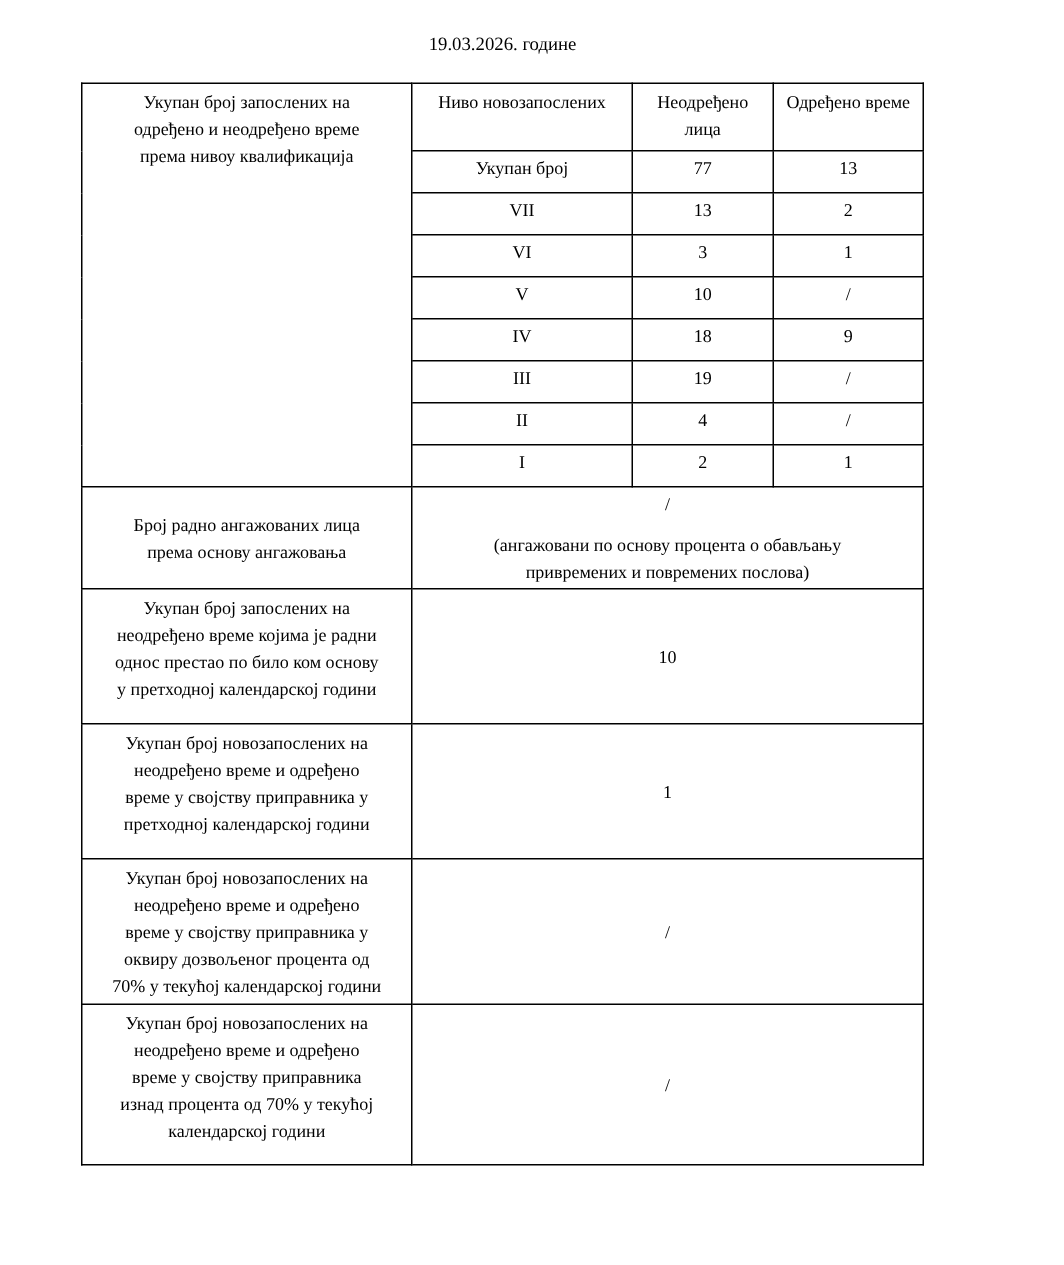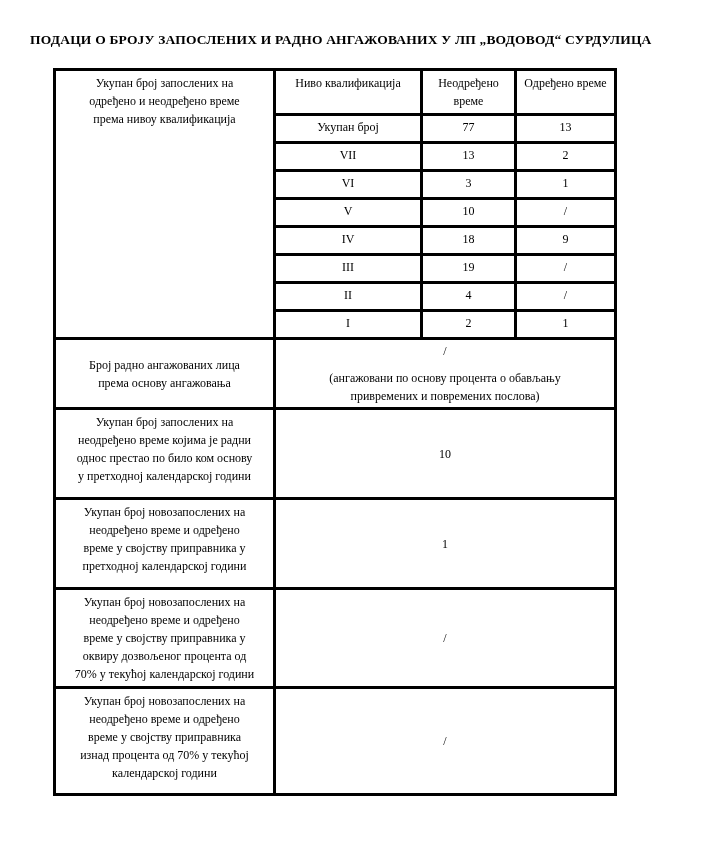--- a/index.html
+++ b/index.html
@@ -33,21 +33,21 @@
     letter-spacing: 0.2px;
     white-space: nowrap;
   }
   table.emp {
     border-collapse: collapse;
     table-layout: fixed;
     width: 561px;
     margin: 18px auto 0 auto;
   }
   table.emp td {
-    border: 3px solid #000000;
+    border: 1px solid #000000;
     font-size: 12px;
     line-height: 18px;
     text-align: center;
     vertical-align: top;
     padding: 2px 3px;
   }
   
   tr.r-head { height: 45px; }
   tr.r-head td { padding-top: 3px; }
   
@@ -73,36 +73,36 @@
   tr.sr2 { height: 90px; }
   tr.sr3 { height: 96px; }
   tr.sr4 { height: 107px; }
 </style>
 </head>
 <body>
 
 <div class="page">
   <div class="content">
 
-    <p class="doc-title">ПОДАЦИ О БРОЈУ ЗАПОСЛЕНИХ И РАДНО АНГАЖОВАНИХ У ЛП „ВОДОВОД“ СУРДУЛИЦА</p>
+    <p class="doc-date">19.03.2026. године</p>
 
     <table class="emp">
       <colgroup>
         <col style="width:220px">
         <col style="width:147px">
         <col style="width:94px">
         <col style="width:100px">
       </colgroup>
       <tbody>
         <tr class="r-head">
           <td class="big-left" rowspan="9">Укупан број запослених на
 одређено и неодређено време
 према нивоу квалификација</td>
-          <td>Ниво квалификација</td>
-          <td>Неодређено време</td>
+          <td>Ниво новозапослених</td>
+          <td>Неодређено лица</td>
           <td>Одређено време</td>
         </tr>
         <tr class="r-qual">
           <td>Укупан број</td>
           <td>77</td>
           <td>13</td>
         </tr>
         <tr class="r-qual">
           <td>VII</td>
           <td>13</td>

